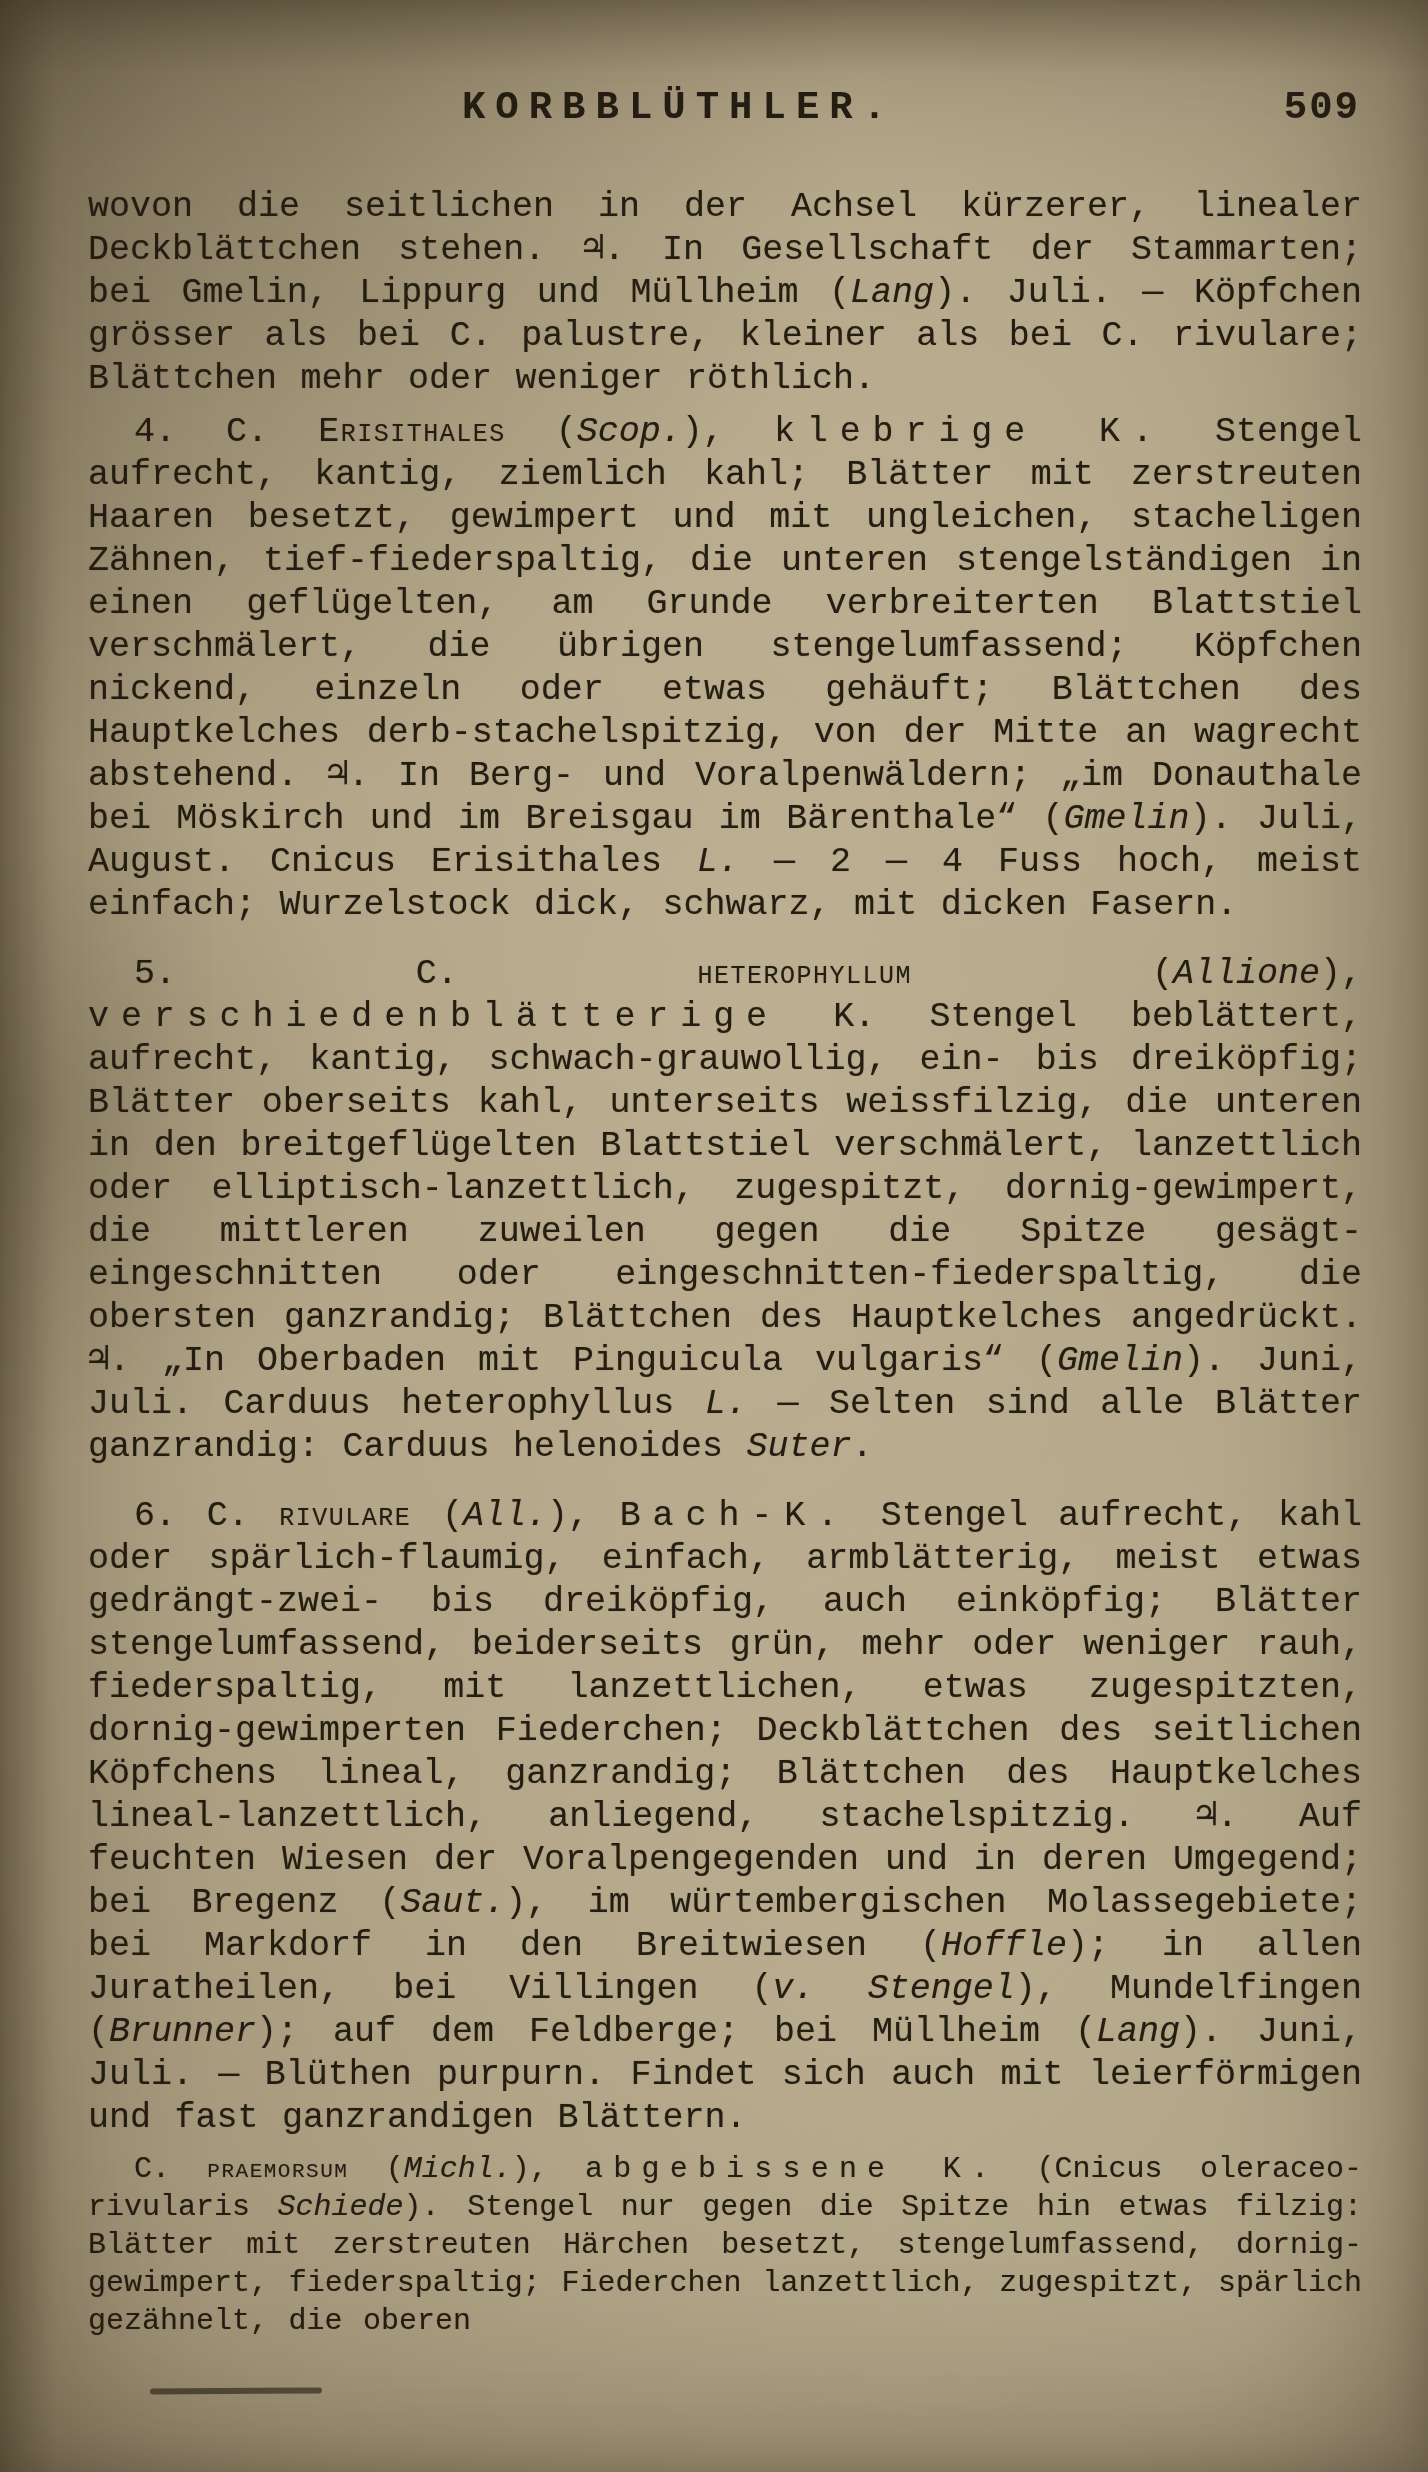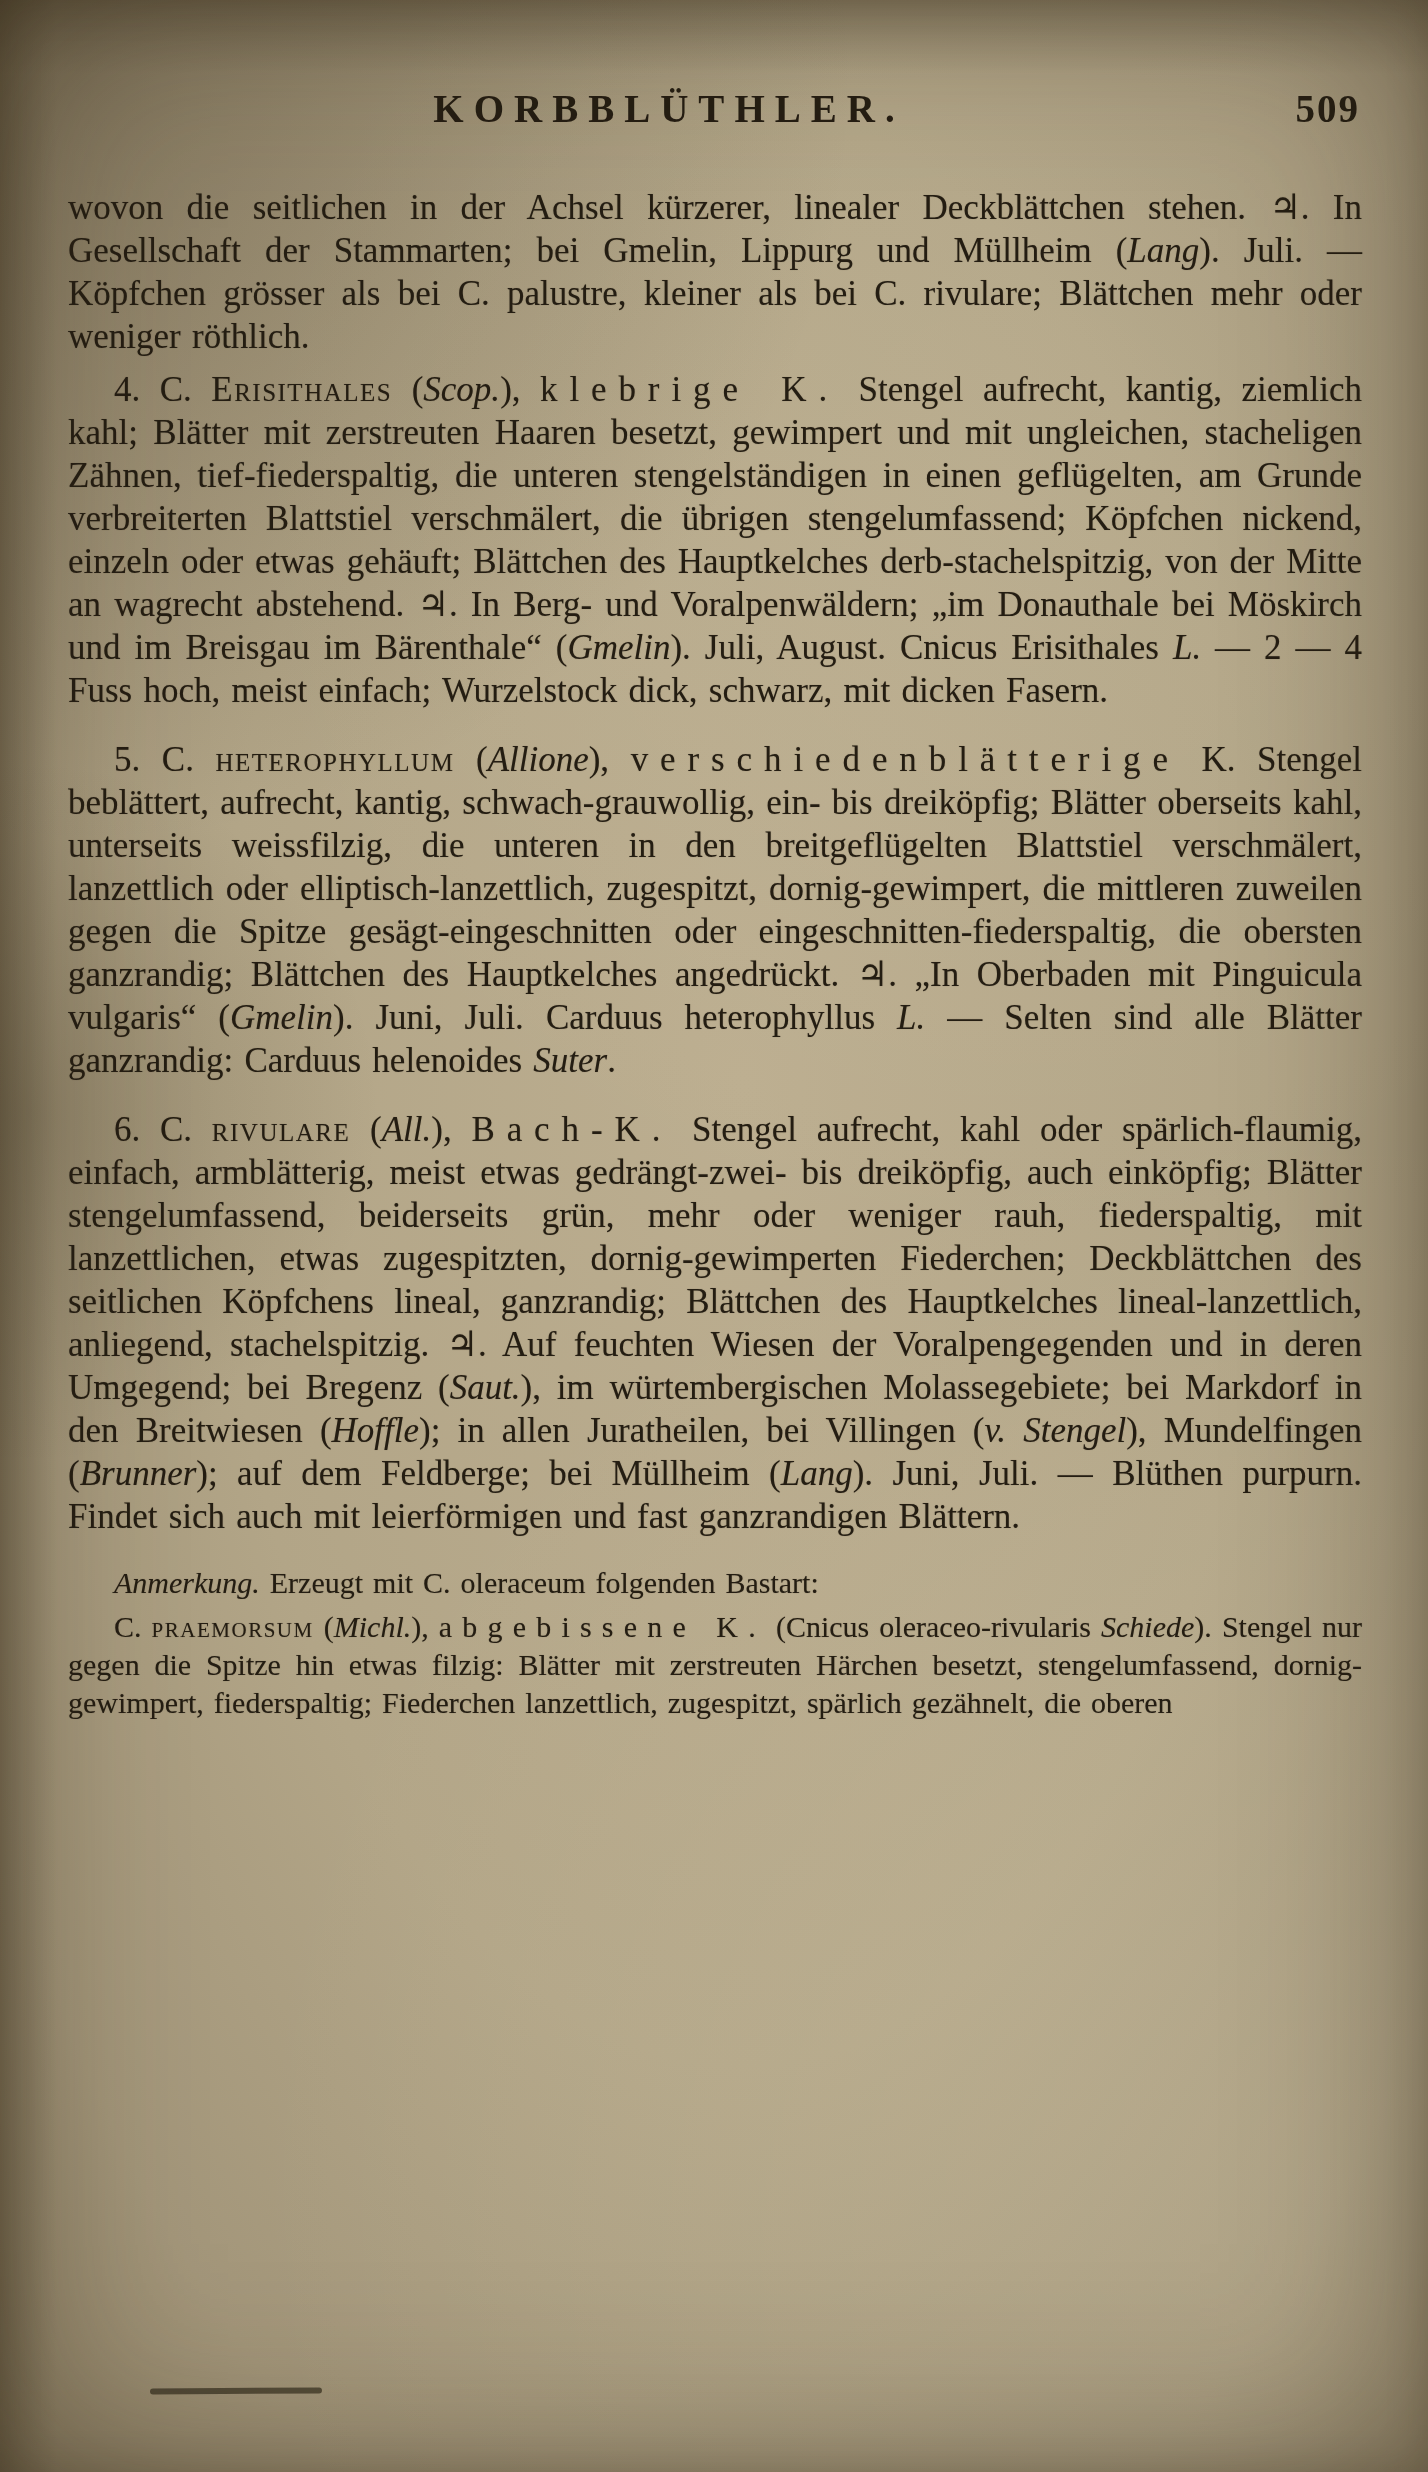--- a/index.html
+++ b/index.html
@@ -1,30 +1,30 @@
 <!DOCTYPE html>
 <html lang="de"><head>
 <meta charset="utf-8">
 <style>
   html,body{margin:0;padding:0;background:#5c5442;}
   .page{
     position:relative;
     width:1428px;height:2472px;
     margin:0 auto;
     box-sizing:border-box;
-    padding:86px 66px 60px 68px;
+    padding:86px 66px 60px 88px;
     background:
       radial-gradient(circle at 6% 3%, rgba(55,45,28,.30), transparent 28%),
       radial-gradient(circle at 2% 45%, rgba(60,50,30,.22), transparent 18%),
       radial-gradient(circle at 92% 88%, rgba(255,246,214,.14), transparent 42%),
       radial-gradient(circle at 70% 20%, rgba(255,246,214,.08), transparent 35%),
       linear-gradient(90deg, rgba(58,48,28,.28), transparent 4%),
       linear-gradient(180deg, rgba(66,56,36,.30), transparent 3%),
       radial-gradient(ellipse at 52% 44%, #bcae90 0%, #b2a587 50%, #a3967a 80%, #8d8065 100%);
-    font-family:Liberation Serif, serif;
+    font-family:Liberation Mono, monospace;
     color:#241d12;
     overflow:hidden;
   }
   .page::after{
     content:"";position:absolute;inset:0;pointer-events:none;
     box-shadow:inset 0 0 190px rgba(48,38,20,.48), inset 0 0 40px rgba(48,38,20,.22);
   }
   .header{position:relative;height:56px;margin-bottom:44px;}
   .running-title{
     display:block;text-align:center;
@@ -62,17 +62,16 @@
 <div class="page">
   <div class="header">
     <span class="running-title">KORBBLÜTHLER.</span>
     <span class="page-number">509</span>
   </div>
   <div class="body-text">
       <p class=""><span>wovon die seitlichen in der Achsel kürzerer, linealer Deckblättchen stehen. ♃. In Gesellschaft der Stammarten; bei Gmelin, Lippurg und Müllheim (</span><span class="it">Lang</span><span>). Juli. — Köpfchen grösser als bei C. palustre, kleiner als bei C. rivulare; Blättchen mehr oder weniger röthlich.</span></p>
       <p class="indent "><span>4. C. </span><span class="sc">Erisithales</span><span> (</span><span class="it">Scop.</span><span>), </span><span class="sp">klebrige K.</span><span> Stengel aufrecht, kantig, ziemlich kahl; Blätter mit zerstreuten Haaren besetzt, gewimpert und mit ungleichen, stacheligen Zähnen, tief-fiederspaltig, die unteren stengelständigen in einen geflügelten, am Grunde verbreiterten Blattstiel verschmälert, die übrigen stengelumfassend; Köpfchen nickend, einzeln oder etwas gehäuft; Blättchen des Hauptkelches derb-stachelspitzig, von der Mitte an wagrecht abstehend. ♃. In Berg- und Voralpenwäldern; „im Donauthale bei Möskirch und im Breisgau im Bärenthale“ (</span><span class="it">Gmelin</span><span>). Juli, August. Cnicus Erisithales </span><span class="it">L.</span><span> — 2 — 4 Fuss hoch, meist einfach; Wurzelstock dick, schwarz, mit dicken Fasern.</span></p>
       <p class="indent gap-before"><span>5. C. </span><span class="sc">heterophyllum</span><span> (</span><span class="it">Allione</span><span>), </span><span class="sp">verschiedenblätterige</span><span> K. Stengel beblättert, aufrecht, kantig, schwach-grauwollig, ein- bis dreiköpfig; Blätter oberseits kahl, unterseits weissfilzig, die unteren in den breitgeflügelten Blattstiel verschmälert, lanzettlich oder elliptisch-lanzettlich, zugespitzt, dornig-gewimpert, die mittleren zuweilen gegen die Spitze gesägt-eingeschnitten oder eingeschnitten-fiederspaltig, die obersten ganzrandig; Blättchen des Hauptkelches angedrückt. ♃. „In Oberbaden mit Pinguicula vulgaris“ (</span><span class="it">Gmelin</span><span>). Juni, Juli. Carduus heterophyllus </span><span class="it">L.</span><span> — Selten sind alle Blätter ganzrandig: Carduus helenoides </span><span class="it">Suter</span><span>.</span></p>
       <p class="indent gap-before"><span>6. C. </span><span class="sc">rivulare</span><span> (</span><span class="it">All.</span><span>), </span><span class="sp">Bach-K.</span><span> Stengel aufrecht, kahl oder spärlich-flaumig, einfach, armblätterig, meist etwas gedrängt-zwei- bis dreiköpfig, auch einköpfig; Blätter stengelumfassend, beiderseits grün, mehr oder weniger rauh, fiederspaltig, mit lanzettlichen, etwas zugespitzten, dornig-gewimperten Fiederchen; Deckblättchen des seitlichen Köpfchens lineal, ganzrandig; Blättchen des Hauptkelches lineal-lanzettlich, anliegend, stachelspitzig. ♃. Auf feuchten Wiesen der Voralpengegenden und in deren Umgegend; bei Bregenz (</span><span class="it">Saut.</span><span>), im würtembergischen Molassegebiete; bei Markdorf in den Breitwiesen (</span><span class="it">Hoffle</span><span>); in allen Juratheilen, bei Villingen (</span><span class="it">v. Stengel</span><span>), Mundelfingen (</span><span class="it">Brunner</span><span>); auf dem Feldberge; bei Müllheim (</span><span class="it">Lang</span><span>). Juni, Juli. — Blüthen purpurn. Findet sich auch mit leierförmigen und fast ganzrandigen Blättern.</span></p>
-      <p class="indent small gap-before"><span class="it">Anmerkung.</span><span> Erzeugt mit C. oleraceum folgenden Bastart:</span></p>
       <p class="indent small "><span>C. </span><span class="sc">praemorsum</span><span> (</span><span class="it">Michl.</span><span>), </span><span class="sp">abgebissene K.</span><span> (Cnicus oleraceo-rivularis </span><span class="it">Schiede</span><span>). Stengel nur gegen die Spitze hin etwas filzig: Blätter mit zerstreuten Härchen besetzt, stengelumfassend, dornig-gewimpert, fiederspaltig; Fiederchen lanzettlich, zugespitzt, spärlich gezähnelt, die oberen</span></p>
     </div>
   <div class="ink-mark"></div>
 </div>
 
 </body></html>

